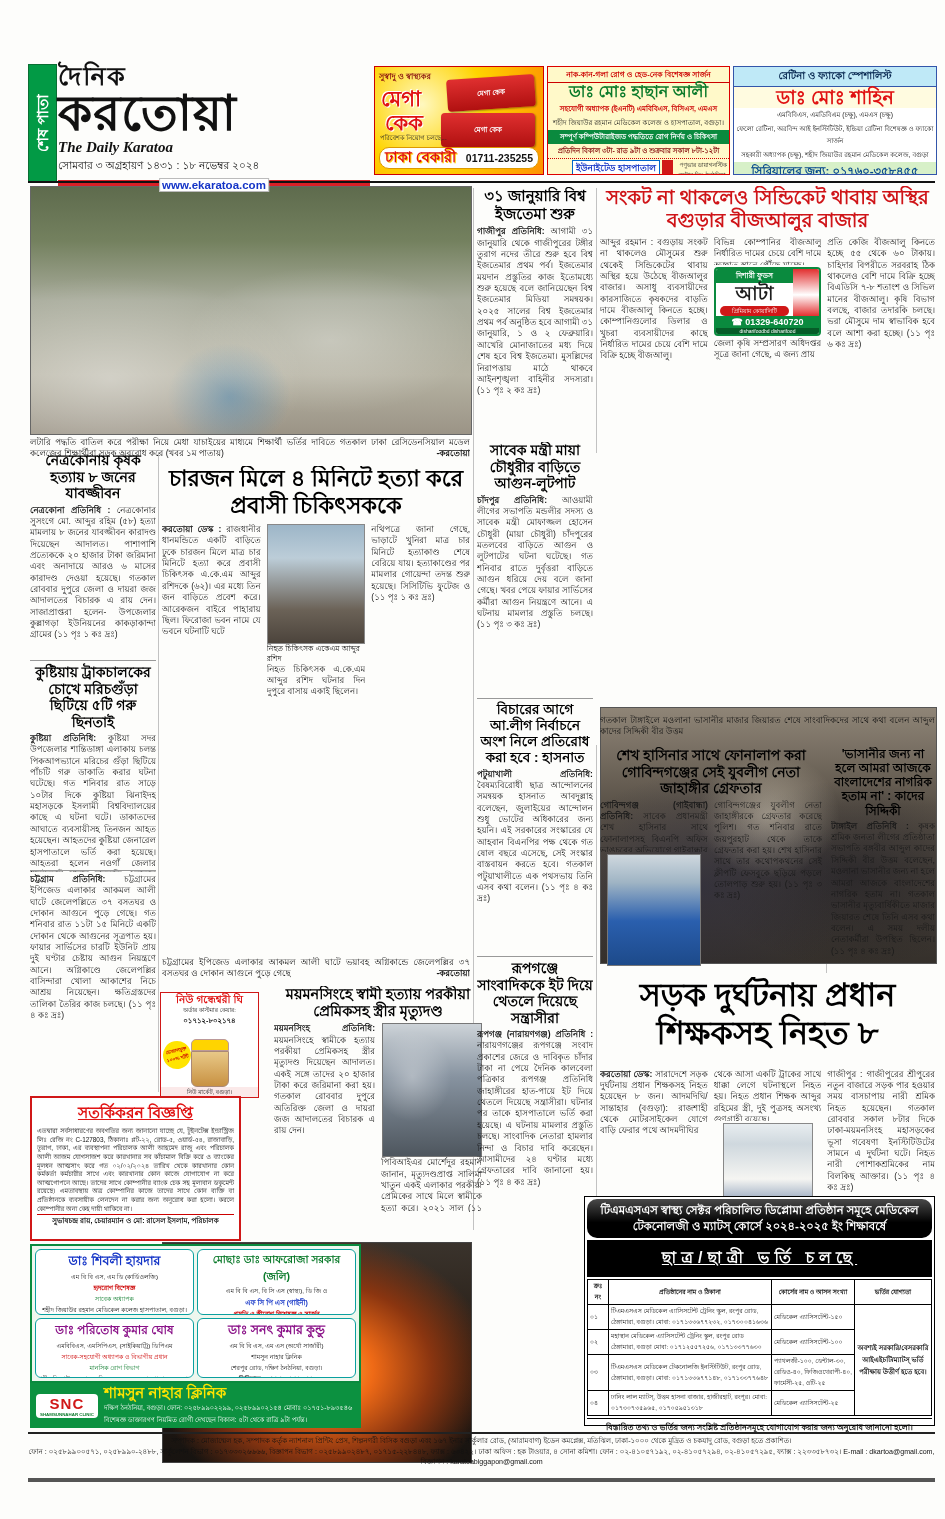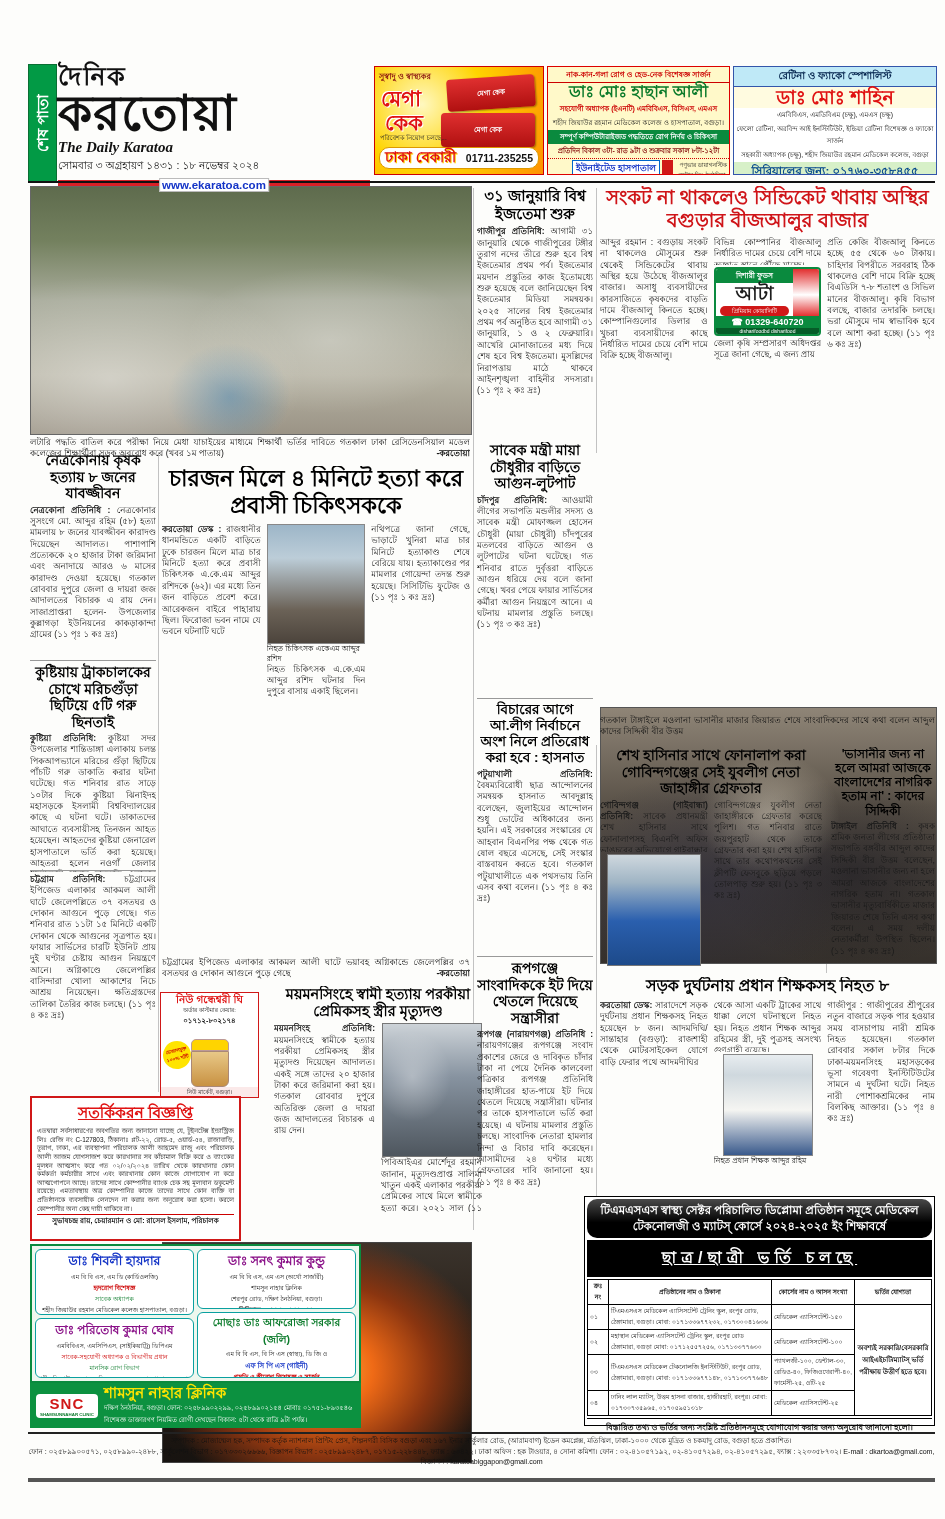--- a/index.html
+++ b/index.html
@@ -289,21 +289,21 @@
 
   <div class="abs story" style="left:477px;top:956px;width:116px;height:276px;border-top:1px solid #999;padding-top:3px;">
     <div class="hl" style="font-size:14px;margin-bottom:3px;">রূপগঞ্জে সাংবাদিককে ইট দিয়ে থেতলে দিয়েছে সন্ত্রাসীরা</div>
     <div class="bt" style="height:205px;">
       <b>রূপগঞ্জ (নারায়ণগঞ্জ) প্রতিনিধি :</b>
       <span>নারায়ণগঞ্জের রূপগঞ্জে সংবাদ প্রকাশের জেরে ও দাবিকৃত চাঁদার টাকা না পেয়ে দৈনিক কালবেলা পত্রিকার রূপগঞ্জ প্রতিনিধি জাহাঙ্গীরের হাত-পায়ে ইট দিয়ে থেতলে দিয়েছে সন্ত্রাসীরা। ঘটনার পর তাকে হাসপাতালে ভর্তি করা হয়েছে। এ ঘটনায় মামলার প্রস্তুতি চলছে। সাংবাদিক নেতারা হামলার নিন্দা ও বিচার দাবি করেছেন। আসামীদের ২৪ ঘণ্টার মধ্যে গ্রেফতারের দাবি জানানো হয়। (১১ পৃঃ ৪ কঃ দ্রঃ)</span>
     </div>
   </div>
 
   <div class="abs story" style="left:600px;top:977px;width:335px;height:253px;">
-    <div class="hl" style="font-size:16px;margin-bottom:4px;">সড়ক দুর্ঘটনায় প্রধান শিক্ষকসহ নিহত ৮</div>
+    <div class="hl" style="font-size:32px;margin-bottom:16px;">সড়ক দুর্ঘটনায় প্রধান শিক্ষকসহ নিহত ৮</div>
     <div class="fx" style="height:185px;">
       <div class="bt">
         <b>করতোয়া ডেস্ক:</b>
         <span>সারাদেশে সড়ক দুর্ঘটনায় প্রধান শিক্ষকসহ নিহত হয়েছেন ৮ জন। আদমদিঘি/সান্তাহার (বগুড়া): রাজশাহী থেকে মোটরসাইকেল যোগে বাড়ি ফেরার পথে আদমদীঘির</span>
       </div>
       <div>
         <div class="bt" style="height:52px;">থেকে আসা একটি ট্রাকের সাথে ধাক্কা লেগে ঘটনাস্থলে নিহত হয়। নিহত প্রধান শিক্ষক আব্দুর রহিমের স্ত্রী, দুই পুত্রসহ অসংখ্য গুণগ্রাহী রয়েছে।</div>
         <div class="portrait" style="width:88px;height:100px;margin:2px auto 0;background:linear-gradient(180deg,#e8edf0 0%,#cfd8de 20%,#f5f5f2 55%,#3a5a8c 100%);"></div>
         <div class="cap ctr" style="font-size:7.6px;">নিহত প্রধান শিক্ষক আব্দুর রহিম</div>
       </div>
@@ -330,33 +330,33 @@
       <div class="docbox" style="flex:1;">
         <div style="color:#8a1188;font-weight:bold;font-size:12px;">ডাঃ পরিতোষ কুমার ঘোষ</div>
         <div style="font-size:6.2px;">এমবিবিএস, এমসিপিএস, (সাইকিয়াট্রি) ডিপিএম</div>
         <div style="font-size:6.2px;color:#c00;">সাবেক-সহযোগী অধ্যাপক ও বিভাগীয় প্রধান</div>
         <div style="font-size:6.2px;color:#0a7a2a;">মানসিক রোগ বিভাগ</div>
         <div style="font-size:6.2px;">শহীদ জিয়াউর রহমান মেডিকেল কলেজ ও হাসপাতাল, বগুড়া।</div>
 
       </div>
     </div>
     <div style="flex:1;display:flex;flex-direction:column;gap:3px;min-width:0;">
+      <div class="docbox" style="flex:1.1;">
+        <div style="color:#0a7a2a;font-weight:bold;font-size:10.5px;">মোছাঃ ডাঃ আফরোজা সরকার (জলি)</div>
+        <div style="font-size:6.2px;">এম বি বি এস, বি সি এস (স্বাস্থ্য), ডি জি ও</div>
+        <div style="font-size:7px;color:#1535c7;font-weight:bold;">এফ সি পি এস (গাইনী)</div>
+        <div style="font-size:6.2px;color:#c00;font-weight:bold;">প্রসূতি ও স্ত্রীরোগ বিশেষজ্ঞ ও সার্জন</div>
+
+      </div>
       <div class="docbox" style="flex:1;">
         <div style="color:#8a1188;font-weight:bold;font-size:12.5px;">ডাঃ সনৎ কুমার কুন্ডু</div>
         <div style="font-size:6.2px;">এম বি বি এস, এম এস (অর্থো সার্জারী)</div>
         <div style="font-size:6.2px;">শামসুন নাহার ক্লিনিক</div>
         <div style="font-size:6.2px;">শেরপুর রোড, দক্ষিণ ঠনঠনিয়া, বগুড়া।</div>
         <div style="font-size:6.4px;font-weight:bold;">সিরিয়াল : ০১৯৪৫-৯৪৯৫৪৯</div>
-      </div>
-      <div class="docbox" style="flex:1.1;">
-        <div style="color:#0a7a2a;font-weight:bold;font-size:10.5px;">মোছাঃ ডাঃ আফরোজা সরকার (জলি)</div>
-        <div style="font-size:6.2px;">এম বি বি এস, বি সি এস (স্বাস্থ্য), ডি জি ও</div>
-        <div style="font-size:7px;color:#1535c7;font-weight:bold;">এফ সি পি এস (গাইনী)</div>
-        <div style="font-size:6.2px;color:#c00;font-weight:bold;">প্রসূতি ও স্ত্রীরোগ বিশেষজ্ঞ ও সার্জন</div>
-
       </div>
     </div>
   </div>
 
   <div class="abs clinic" style="left:30px;top:1383px;width:331px;height:45px;box-sizing:border-box;">
     <div style="background:#fff;border-radius:4px;padding:1px 4px;text-align:center;">
       <div style="font-weight:bold;font-size:15px;color:#d01818;letter-spacing:1px;">SNC</div>
       <div style="font-size:4.4px;color:#0a7a2a;font-weight:bold;">SHAMSUNNAHAR CLINIC</div>
     </div>
     <div style="flex:1;min-width:0;">

